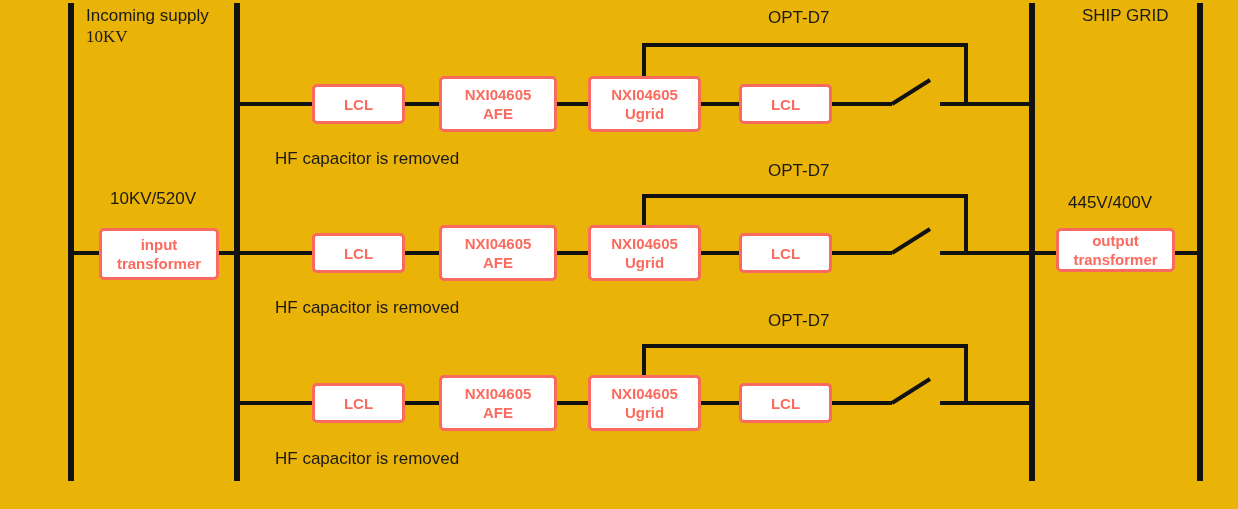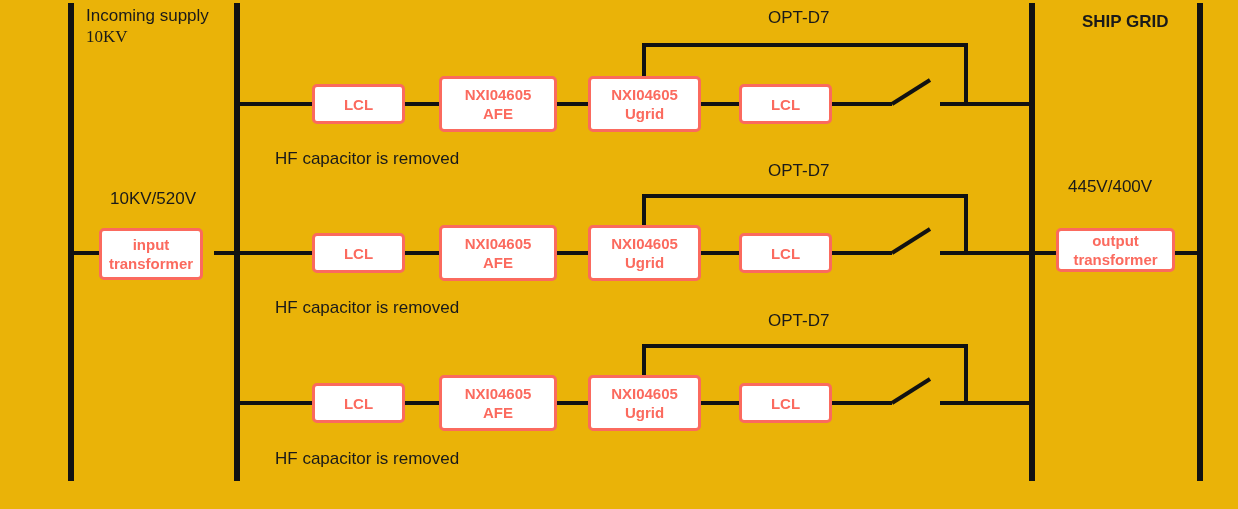--- a/index.html
+++ b/index.html
@@ -94,34 +94,34 @@
     <line x1="700" y1="403" x2="740" y2="403" stroke="#121212" stroke-width="4"></line>
     <line x1="831" y1="403" x2="892" y2="403" stroke="#121212" stroke-width="4"></line>
     <line x1="892" y1="403" x2="930" y2="379" stroke="#121212" stroke-width="4"></line>
     <line x1="940" y1="403" x2="1032" y2="403" stroke="#121212" stroke-width="4"></line>
     <polyline points="644,387 644,346 966,346 966,403" fill="none" stroke="#121212" stroke-width="4"></polyline>
   </svg>
 
   <div class="label" style="left:86px; top:5px;">Incoming supply</div>
   <div class="label" style="left:86px; top:26px;font-family:Liberation Serif, serif;">10KV</div>
 
-  <div class="label" style="left:1082px; top:11px;font-weight:bold;">SHIP GRID</div>
+  <div class="label" style="left:1082px; top:5px;">SHIP GRID</div>
 
   <div class="label" style="left:110px; top:188px;text-align:center;">10KV/520V</div>
-  <div class="label" style="left:1068px; top:176px;">445V/400V</div>
+  <div class="label" style="left:1068px; top:192px;">445V/400V</div>
 
   <div class="label" style="left:768px; top:7px;">OPT-D7</div>
   <div class="label" style="left:768px; top:160px;">OPT-D7</div>
   <div class="label" style="left:768px; top:310px;">OPT-D7</div>
 
   <div class="label" style="left:275px; top:148px;">HF capacitor is removed</div>
   <div class="label" style="left:275px; top:297px;">HF capacitor is removed</div>
   <div class="label" style="left:275px; top:448px;">HF capacitor is removed</div>
 
-  <div class="comp-box" style="left:99px; top:228px; width:104px; height:52px;">
+  <div class="comp-box" style="left:99px; top:228px; width:120px; height:52px;">
     <span>input</span>
     <span class="l2">transformer</span>
   </div>
 
   <div class="comp-box" style="left:1056px; top:228px; width:119px; height:44px;">
     <span>output</span>
     <span class="l2">transformer</span>
   </div>
 
   <div class="comp-box" style="left:312px; top:84px; width:93px; height:40px;">

